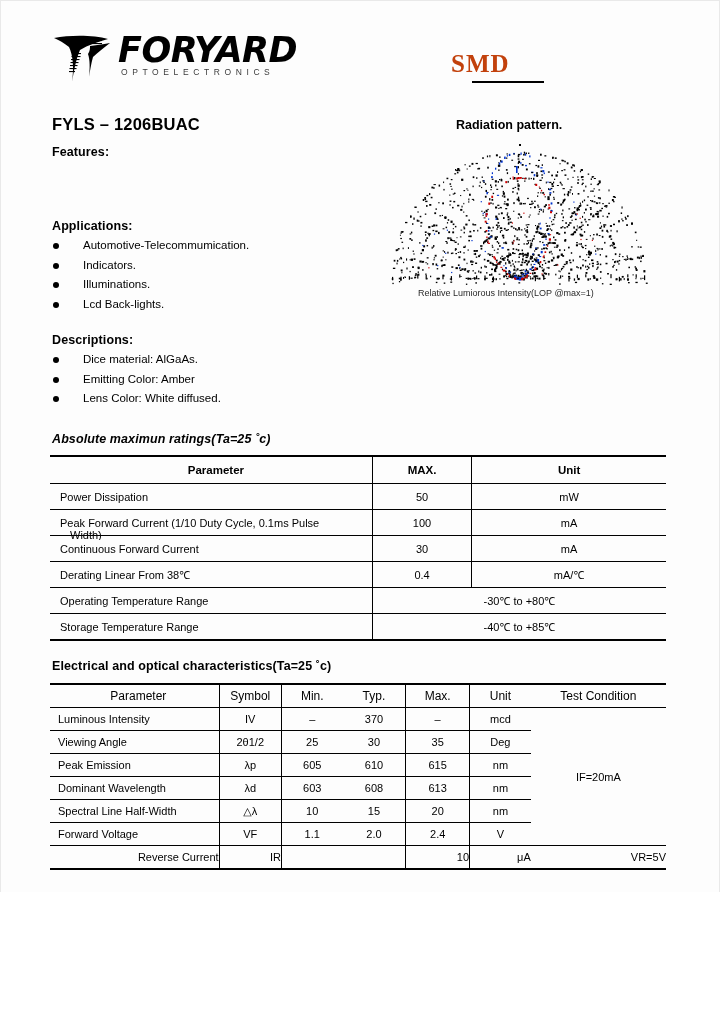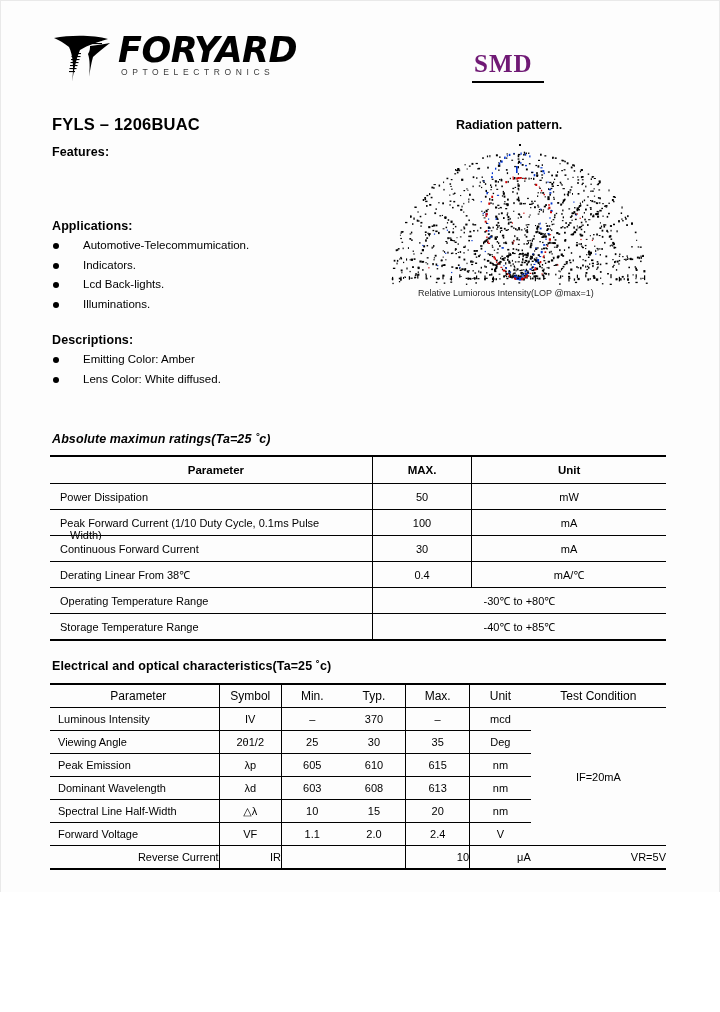--- a/index.html
+++ b/index.html
@@ -64,27 +64,27 @@
     font-family: "Liberation Sans", sans-serif;
     font-size: 8.5px;
     letter-spacing: 4.6px;
     color: #3a3a3a;
     line-height: 11px;
     padding-left: 3px;
     margin-top: -1px;
   }
   .smd {
     position: absolute;
-    left: 474px;
+    left: 451px;
     top: 50px;
     font-family: "Liberation Serif", serif;
     font-size: 25px;
     font-weight: bold;
     letter-spacing: 1px;
-    color: #701a75;
+    color: #c2410c;
   }
   .smd-underline {
     position: absolute;
     left: 472px;
     top: 81px;
     width: 72px;
     height: 2px;
     background: #000;
   }
 
@@ -298,28 +298,29 @@
 
   <div id="features-block">
     <div class="sec-title">Features:</div>
   </div>
 
   <div id="apps-block">
     <div class="sec-title">Applications:</div>
     <ul class="bullets">
       <li>Automotive-Telecommumication.</li>
       <li>Indicators.</li>
+      <li>Illuminations.</li>
       <li>Lcd Back-lights.</li>
-      <li>Illuminations.</li>
     </ul>
   </div>
 
   <div id="desc-block">
     <div class="sec-title">Descriptions:</div>
     <ul class="bullets">
+      <li>Dice material: AlGaAs.</li>
       <li>Emitting Color: Amber</li>
       <li>Lens Color: White diffused.</li>
     </ul>
   </div>
 
   <div class="rad-title">Radiation pattern.</div>
   <div class="rad-plot">
     <svg id="radsvg" width="280" height="150" viewBox="0 0 280 150">
         <rect x="139.7" y="137.9" width="1.4" height="2.1" fill="#000000"></rect>
         <rect x="136.6" y="138.1" width="1.7" height="1.2" fill="#000000"></rect>

